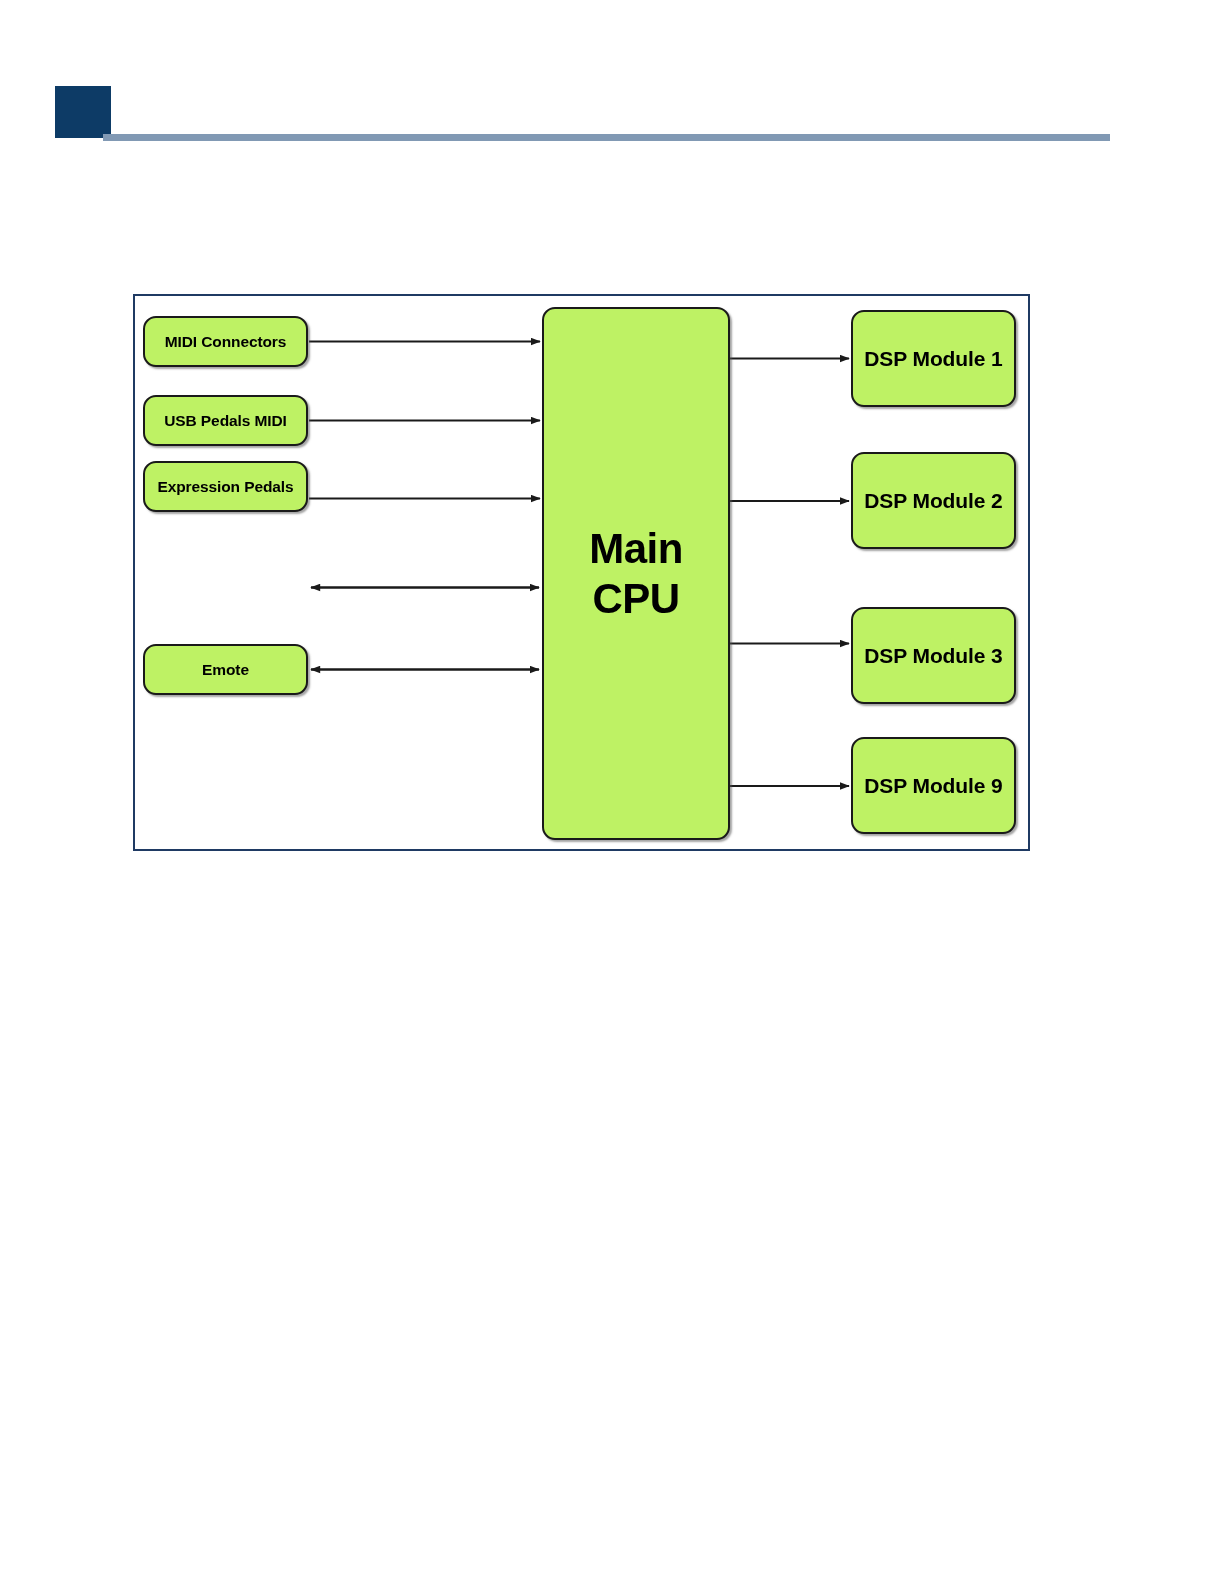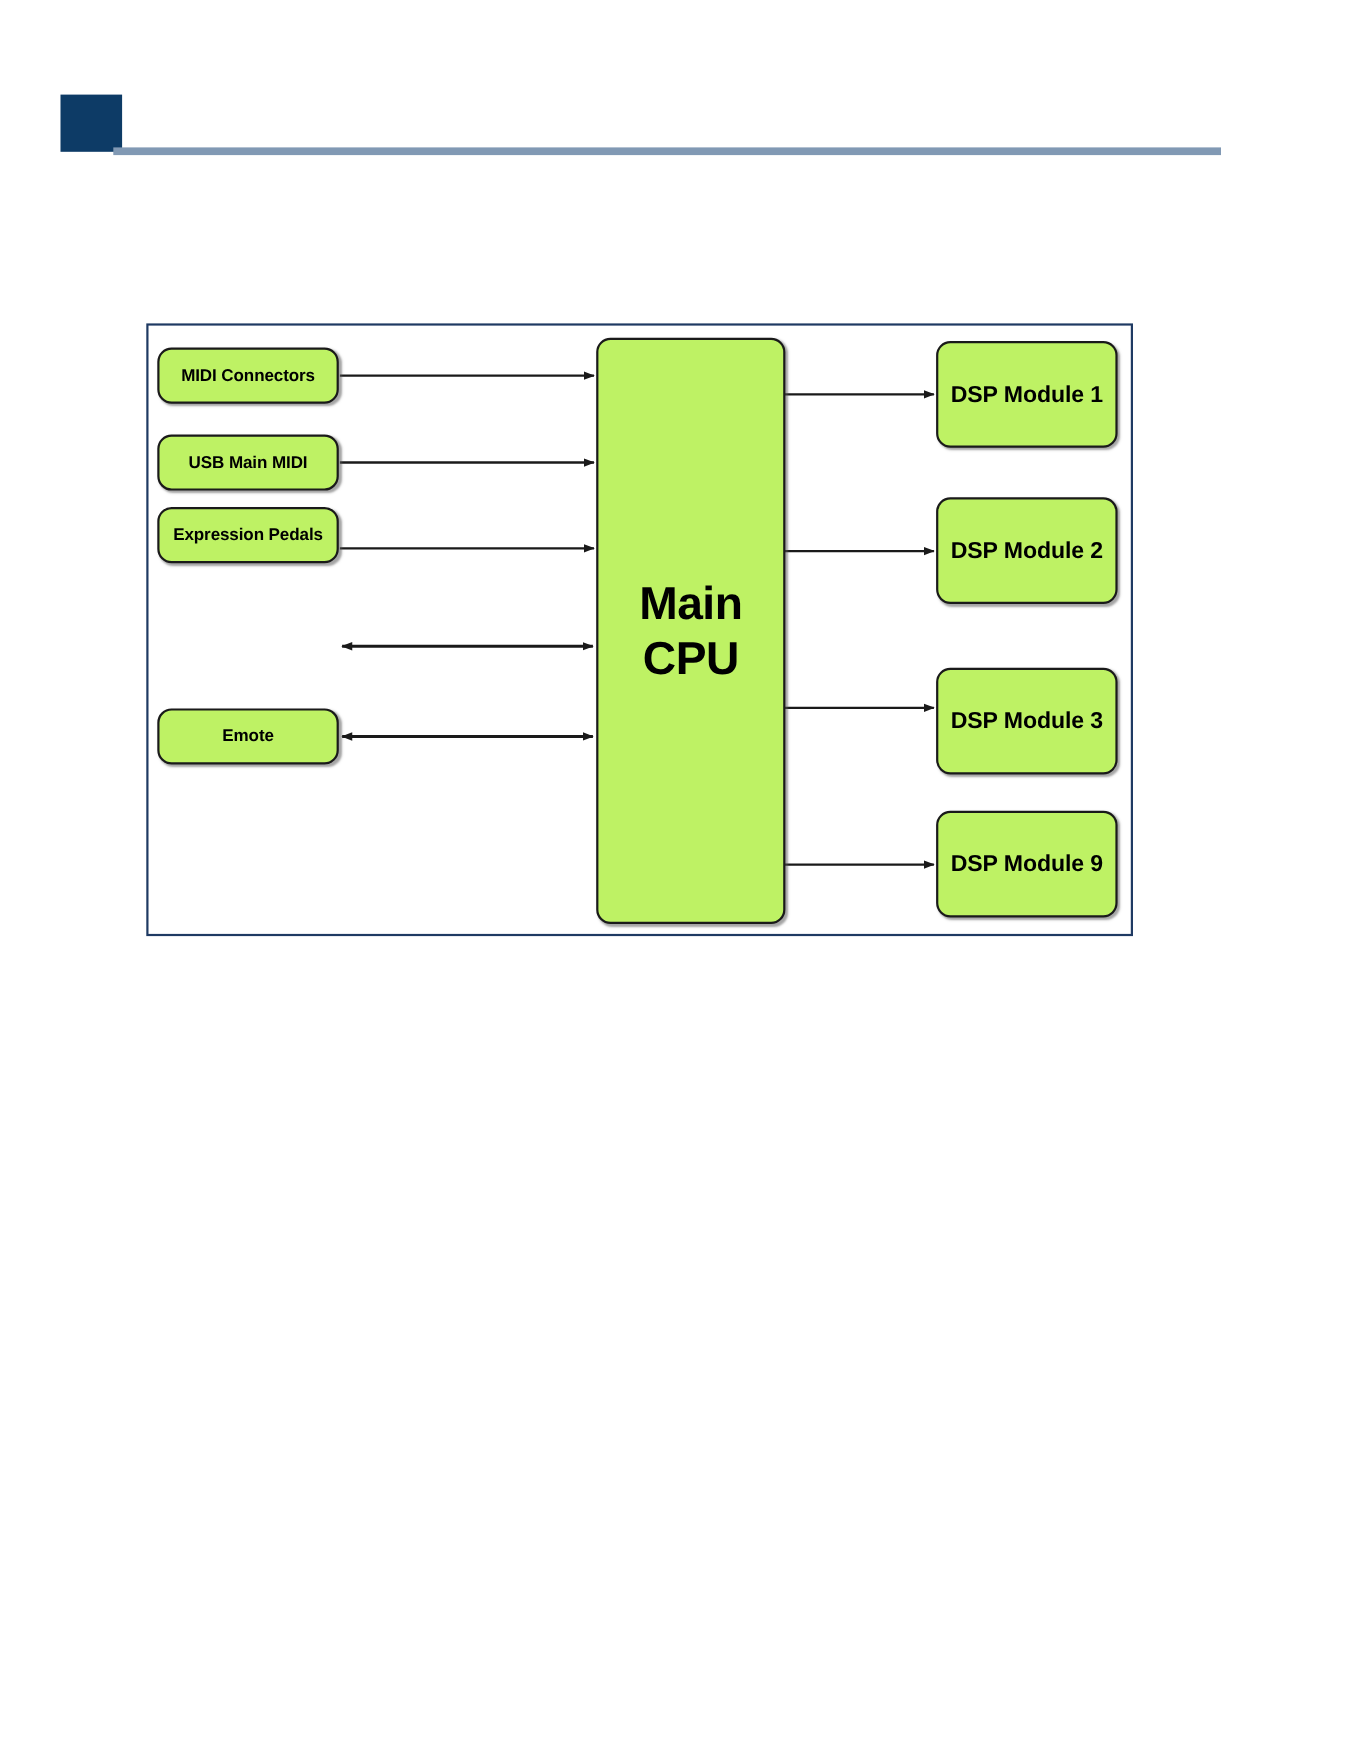--- a/index.html
+++ b/index.html
@@ -88,21 +88,21 @@
   #node-midi-connectors   { top: 20px;  }
   #node-usb-audio-midi    { top: 99px;  }
   #node-expression-pedals { top: 165px; }
   #node-front-panel-app   { top: 266px; }
   #node-emote             { top: 348px; justify-content: center; }
 
   
   #node-main-cpu {
     left: 407px;
     top: 11px;
-    width: 172px;
+    width: 188px;
     height: 533px;
     border-radius: 13px;
     border-width: 2.5px;
     font-size: 42px;
     font-weight: bold;
     line-height: 1.18;
     letter-spacing: -0.5px;
   }
 
   
@@ -159,21 +159,21 @@
       <line x1="578" y1="347.5" x2="714" y2="347.5" marker-end="url(#arrow-end)"></line>
       <line x1="578" y1="490.0" x2="714" y2="490.0" marker-end="url(#arrow-end)"></line>
     </g>
   </svg>
 
   <div class="node node-input" id="node-midi-connectors">
     <span class="node-label">MIDI Connectors</span>
   </div>
 
   <div class="node node-input" id="node-usb-audio-midi">
-    <span class="node-label">USB Main MIDI</span>
+    <span class="node-label">USB Pedals MIDI</span>
   </div>
 
   <div class="node node-input" id="node-expression-pedals">
     <span class="node-label">Expression Pedals</span>
   </div>
 
 
   <div class="node node-input" id="node-emote">
     <span class="node-label">Emote</span>
   </div>

